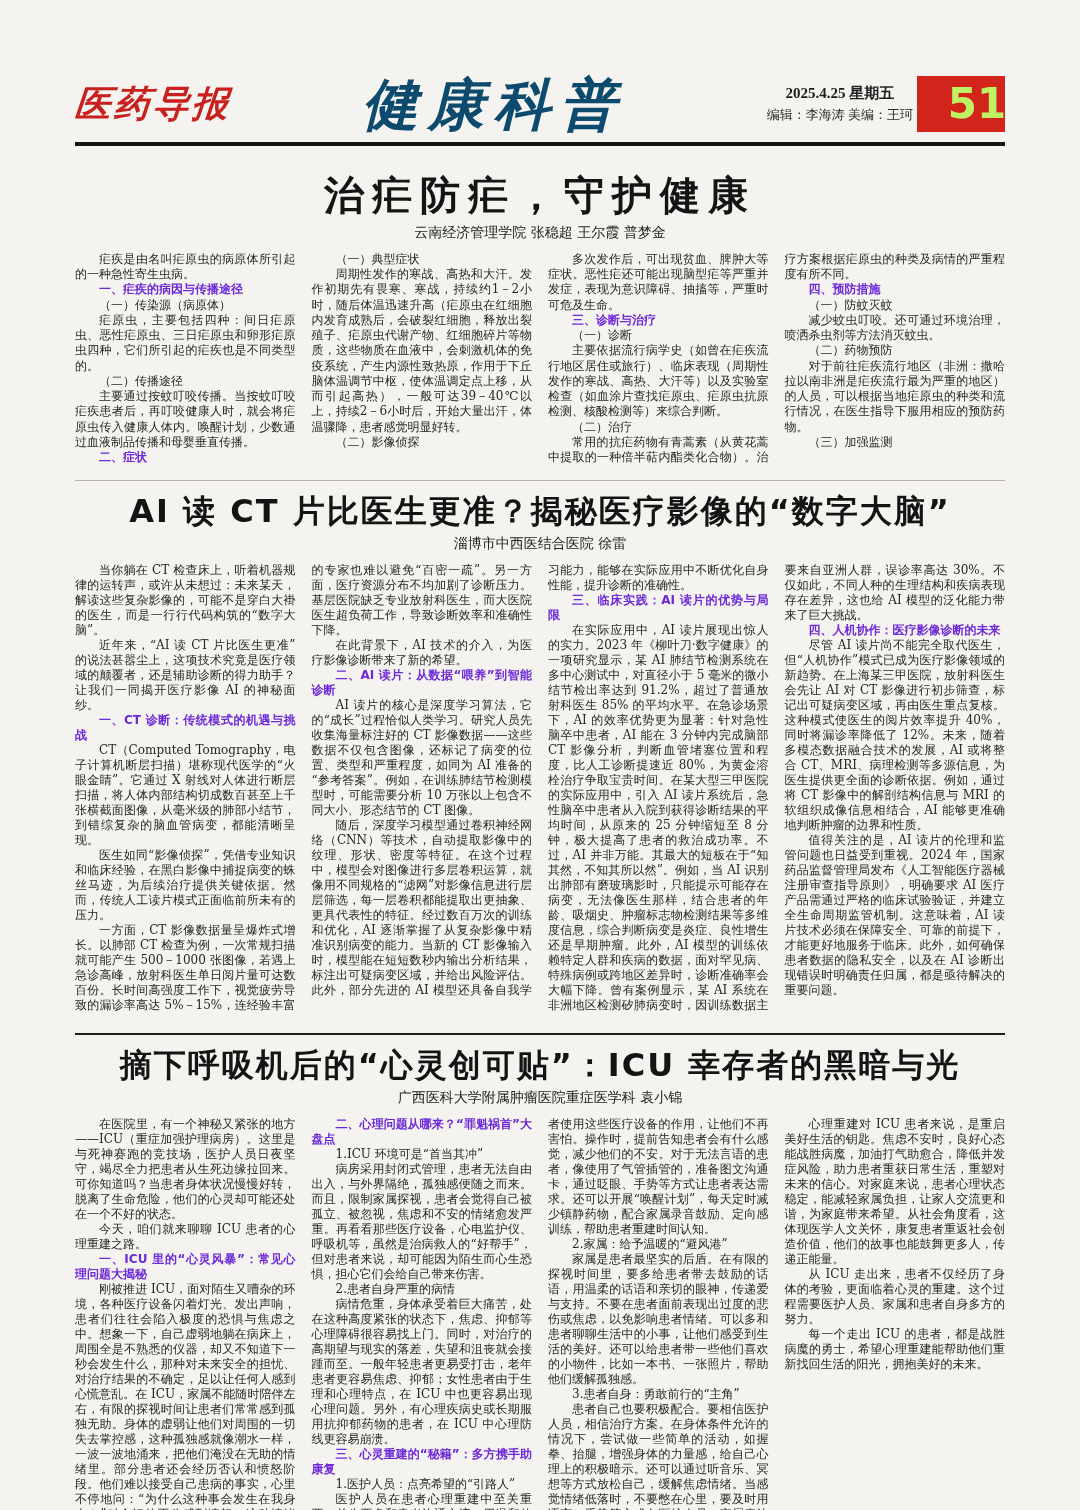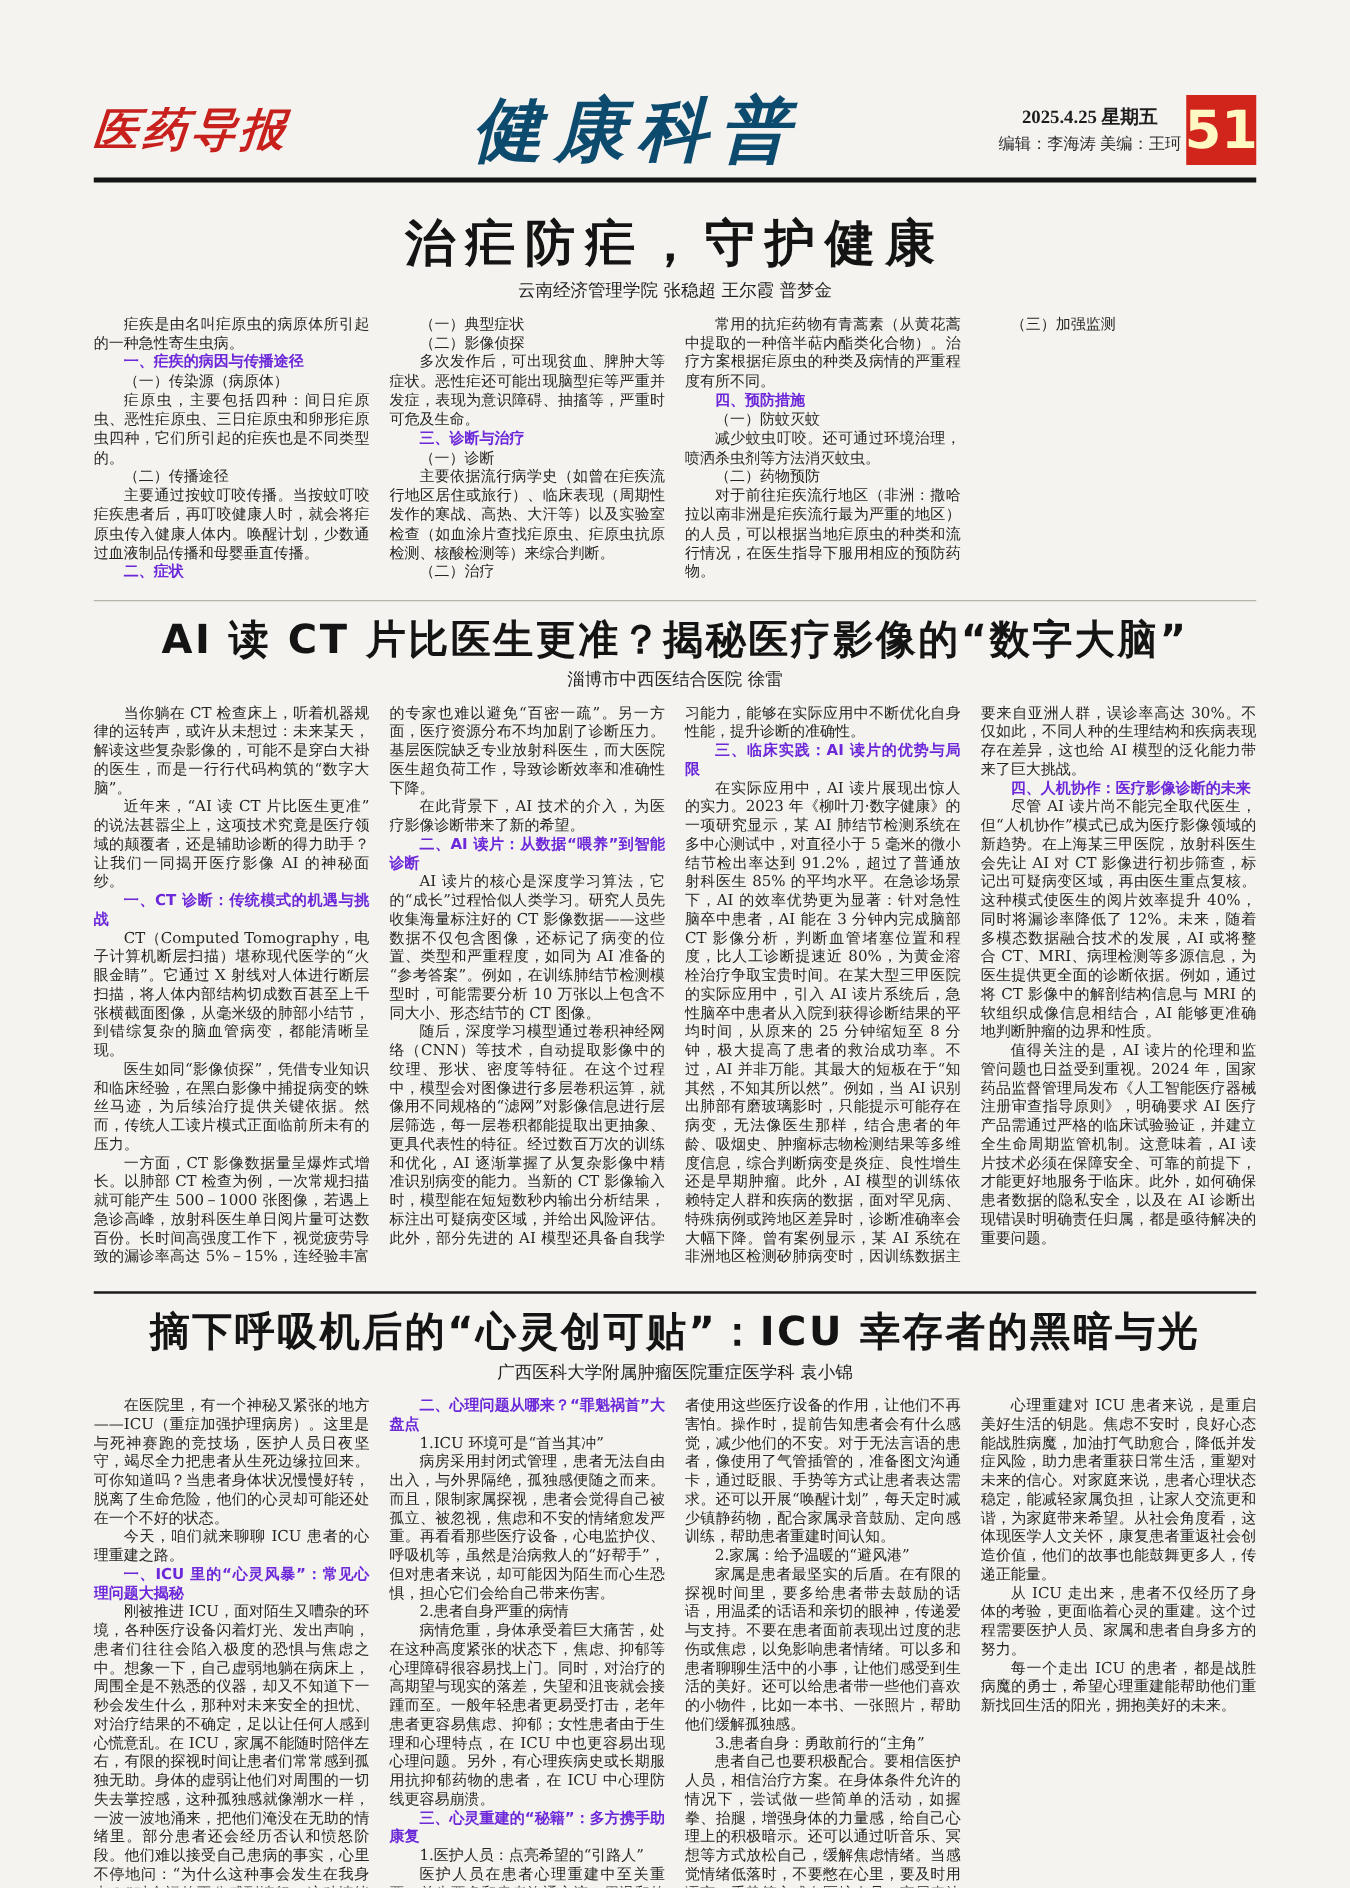--- a/index.html
+++ b/index.html
@@ -26,24 +26,24 @@
   .section-title{
     flex:1;text-align:center;
     font-family:"DejaVu Serif",serif;font-weight:bold;font-style:italic;
     font-size:56px;letter-spacing:10px;color:#0c4a6e;line-height:1;
     padding-right:10px;
   }
   .hdr-right{text-align:center;white-space:nowrap;margin-right:4px;font-family:Liberation Serif, serif;}
   .dateline{font-size:15px;font-weight:bold;color:#1d1d1d;}
   .editors{font-size:13px;color:#2a2a2a;margin-top:3px;}
   .page-num{
-    width:56px;height:56px;background:#d1251c;color:#fef9c3;
+    width:56px;height:56px;background:#d1251c;color:#bef264;
     display:flex;align-items:center;justify-content:center;
     font-family:"DejaVu Sans","Liberation Sans",sans-serif;
-    font-weight:bold;font-size:42px;line-height:1;
+    font-weight:bold;font-size:42px;line-height:1;padding-left:32px;
   }
 
   
   .article{margin-top:8px;}
   .article .title{
     margin:10px 0 4px;text-align:center;
     font-family:"DejaVu Sans","Liberation Sans",sans-serif;
     font-weight:bold;color:#141414;line-height:1.25;
   }
   .a1 .title{font-size:40px;letter-spacing:8px;margin-top:24px;}
@@ -89,20 +89,21 @@
     <div class="byline">云南经济管理学院 张稳超 王尔霞 普梦金</div>
     <div class="body">
         <p>疟疾是由名叫疟原虫的病原体所引起的一种急性寄生虫病。</p>
         <h3>一、疟疾的病因与传播途径</h3>
         <p>（一）传染源（病原体）</p>
         <p>疟原虫，主要包括四种：间日疟原虫、恶性疟原虫、三日疟原虫和卵形疟原虫四种，它们所引起的疟疾也是不同类型的。</p>
         <p>（二）传播途径</p>
         <p>主要通过按蚊叮咬传播。当按蚊叮咬疟疾患者后，再叮咬健康人时，就会将疟原虫传入健康人体内。唤醒计划，少数通过血液制品传播和母婴垂直传播。</p>
         <h3>二、症状</h3>
         <p>（一）典型症状</p>
+        <p>周期性发作的寒战、高热和大汗。发作初期先有畏寒、寒战，持续约1－2小时，随后体温迅速升高（疟原虫在红细胞内发育成熟后，会破裂红细胞，释放出裂殖子、疟原虫代谢产物、红细胞碎片等物质，这些物质在血液中，会刺激机体的免疫系统，产生内源性致热原，作用于下丘脑体温调节中枢，使体温调定点上移，从而引起高热），一般可达39－40℃以上，持续2－6小时后，开始大量出汗，体温骤降，患者感觉明显好转。</p>
         <p>（二）影像侦探</p>
         <p>多次发作后，可出现贫血、脾肿大等症状。恶性疟还可能出现脑型疟等严重并发症，表现为意识障碍、抽搐等，严重时可危及生命。</p>
         <h3>三、诊断与治疗</h3>
         <p>（一）诊断</p>
         <p>主要依据流行病学史（如曾在疟疾流行地区居住或旅行）、临床表现（周期性发作的寒战、高热、大汗等）以及实验室检查（如血涂片查找疟原虫、疟原虫抗原检测、核酸检测等）来综合判断。</p>
         <p>（二）治疗</p>
         <p>常用的抗疟药物有青蒿素（从黄花蒿中提取的一种倍半萜内酯类化合物）。治疗方案根据疟原虫的种类及病情的严重程度有所不同。</p>
         <h3>四、预防措施</h3>
         <p>（一）防蚊灭蚊</p>
         <p>减少蚊虫叮咬。还可通过环境治理，喷洒杀虫剂等方法消灭蚊虫。</p>

